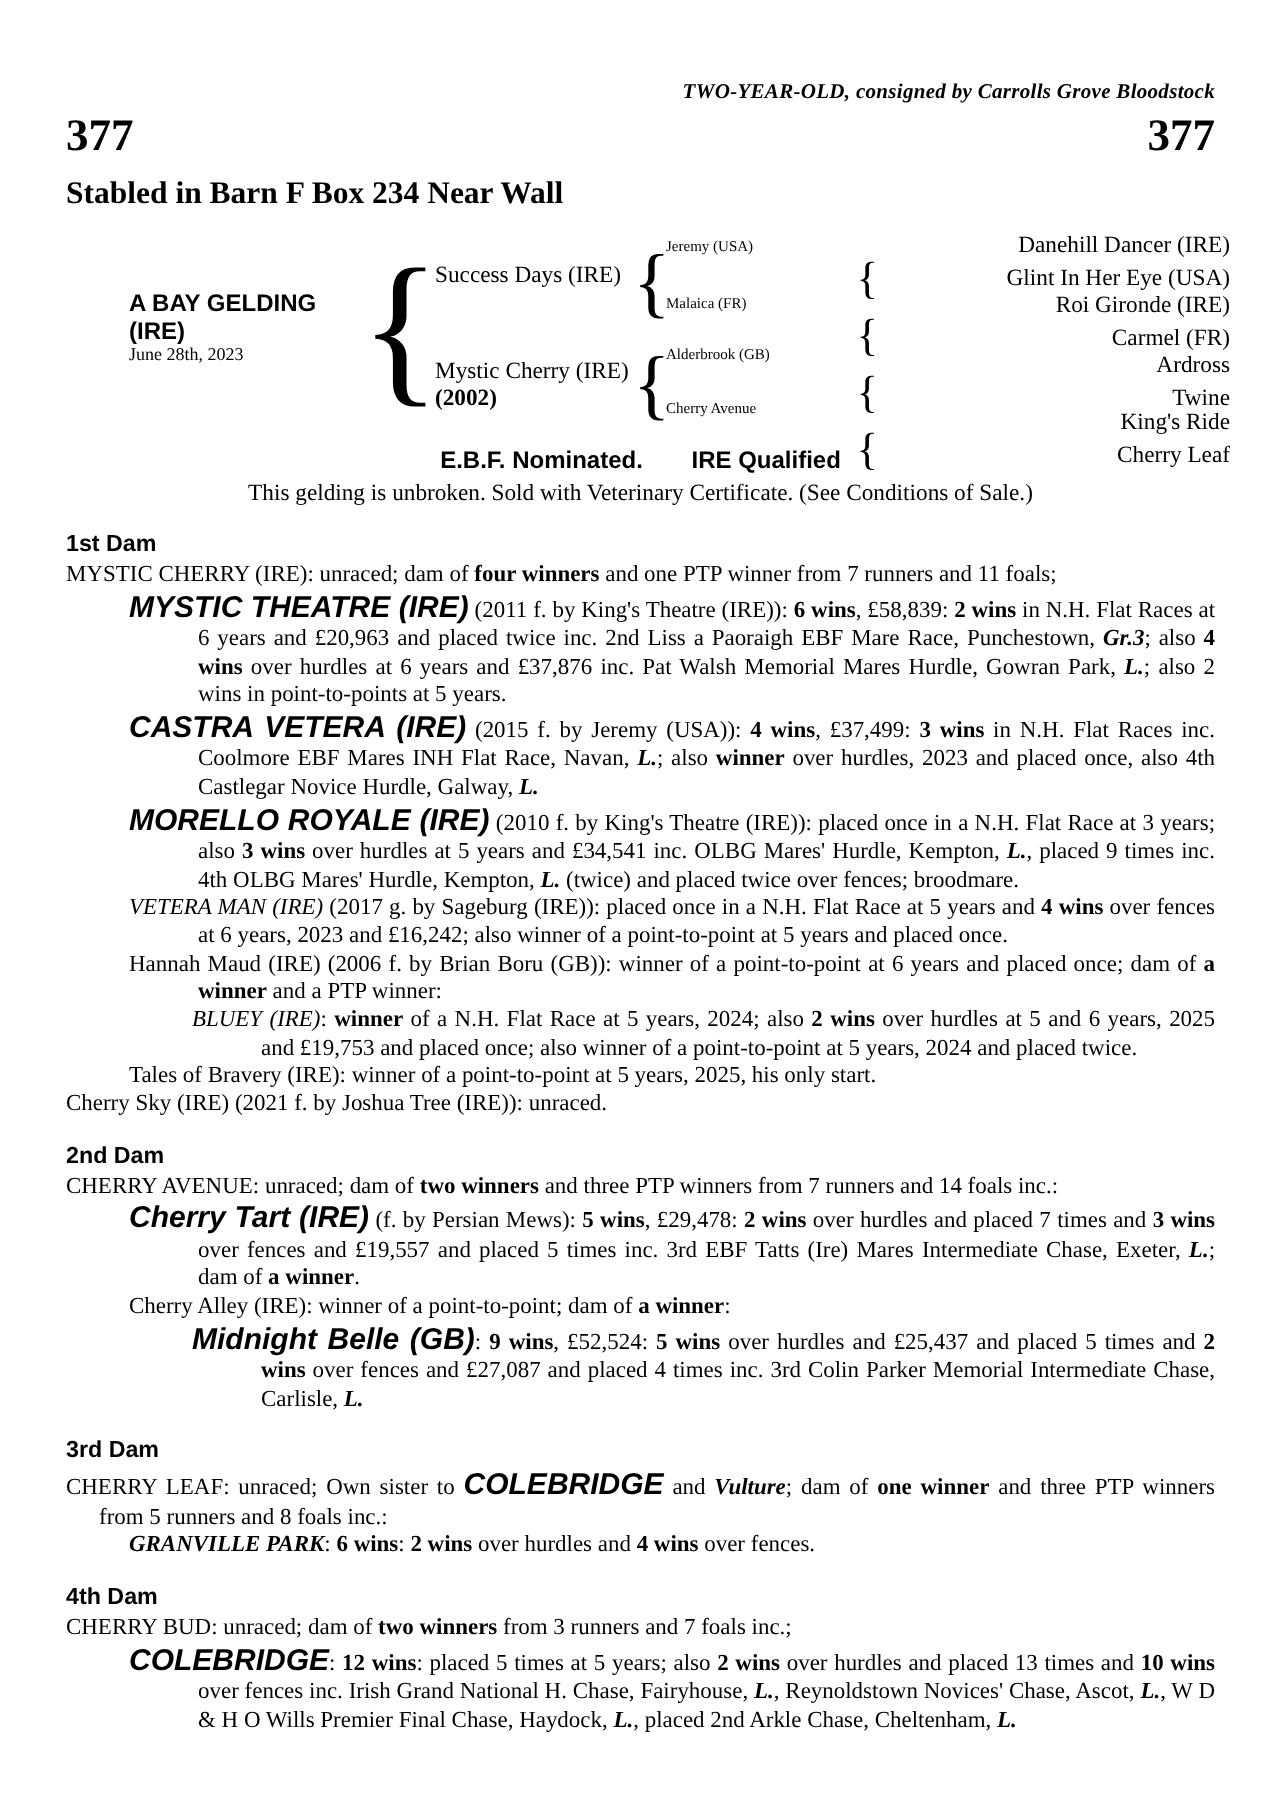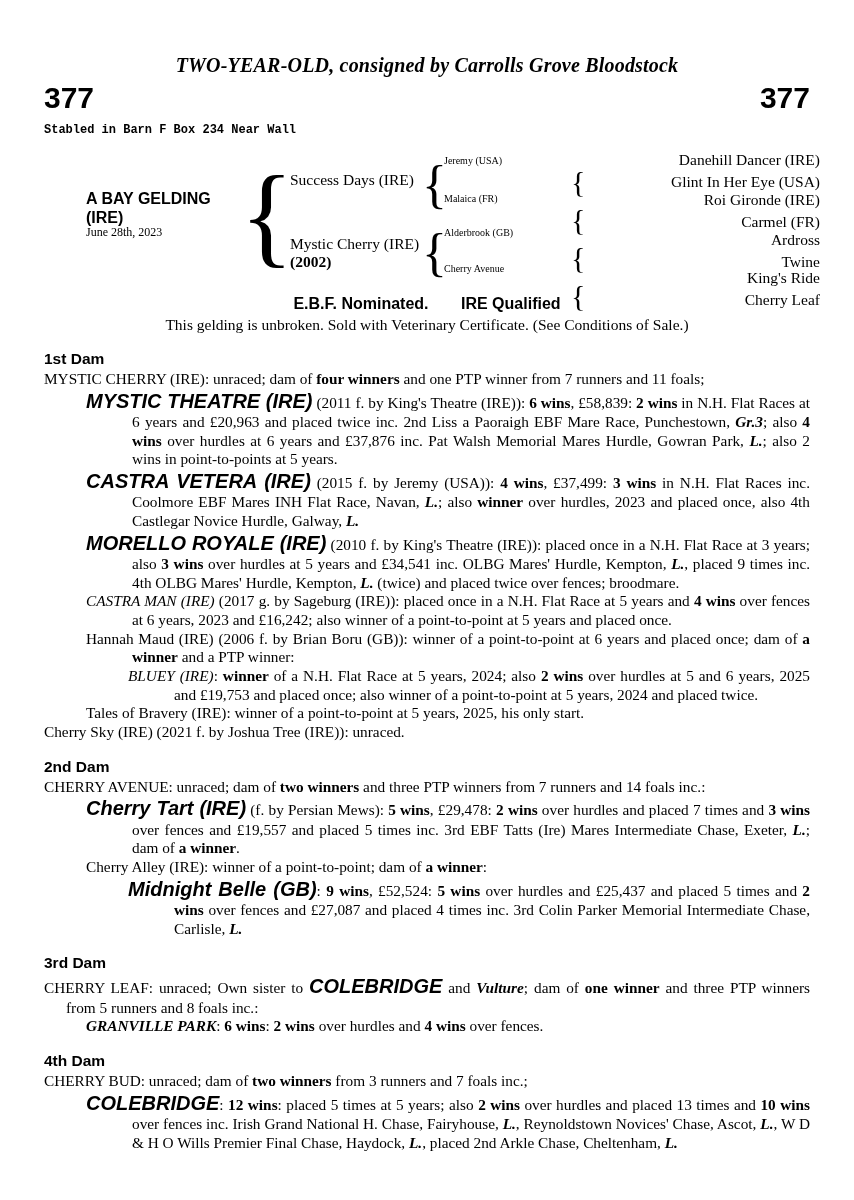--- a/index.html
+++ b/index.html
@@ -15,43 +15,43 @@
   }
   .page {
     position: relative;
     width: 854px;
     min-height: 1200px;
     box-sizing: border-box;
     padding: 40px 44px 20px 44px;
     background: #fff;
   }
   .consign-line {
-    text-align: center;
+    text-align: right;
     font-style: italic;
     font-weight: bold;
-    font-size: 20px;
+    font-size: 14px;
     letter-spacing: 0.2px;
     margin: 14px 0 0 0;
   }
   .lot-row {
     display: flex;
     justify-content: space-between;
     align-items: baseline;
     margin-top: 6px;
   }
   .lot-num {
-    font-family: Liberation Sans, sans-serif;
+    font-family: Liberation Serif, serif;
     font-weight: bold;
     font-size: 30px;
     line-height: 1;
   }
   .stabled {
-    font-family: Liberation Mono, monospace;
-    font-weight: bold;
-    font-size: 12px;
+    font-family: Liberation Serif, serif;
+    font-weight: bold;
+    font-size: 21px;
     margin-top: 10px;
   }
   
   .pedigree {
     position: relative;
     margin: 14px 0 4px 0;
     height: 140px;
   }
   .ped-name {
     position: absolute;
@@ -225,21 +225,21 @@
 
   <div class="dam-head">1st Dam</div>
   <p class="p lvl0 hang0"><span>MYSTIC CHERRY (IRE)</span><span>: unraced; dam of </span><b>four winners</b><span> and one PTP winner from 7 runners and 11 foals;</span></p>
 
   <p class="p lvl1h"><span class="nm">MYSTIC THEATRE (IRE)</span><span> (2011 f. by King's Theatre (IRE)): <b>6 wins</b>, £58,839: <b>2 wins</b> in N.H. Flat Races at 6 years and £20,963 and placed twice inc. 2nd Liss a Paoraigh EBF Mare Race, Punchestown, <span class="bi">Gr.3</span>; also <b>4 wins</b> over hurdles at 6 years and £37,876 inc. Pat Walsh Memorial Mares Hurdle, Gowran Park, <span class="bi">L.</span>; also 2 wins in point-to-points at 5 years.</span></p>
 
   <p class="p lvl1h"><span class="nm">CASTRA VETERA (IRE)</span><span> (2015 f. by Jeremy (USA)): <b>4 wins</b>, £37,499: <b>3 wins</b> in N.H. Flat Races inc. Coolmore EBF Mares INH Flat Race, Navan, <span class="bi">L.</span>; also <b>winner</b> over hurdles, 2023 and placed once, also 4th Castlegar Novice Hurdle, Galway, <span class="bi">L.</span></span></p>
 
   <p class="p lvl1h"><span class="nm">MORELLO ROYALE (IRE)</span><span> (2010 f. by King's Theatre (IRE)): placed once in a N.H. Flat Race at 3 years; also <b>3 wins</b> over hurdles at 5 years and £34,541 inc. OLBG Mares' Hurdle, Kempton, <span class="bi">L.</span>, placed 9 times inc. 4th OLBG Mares' Hurdle, Kempton, <span class="bi">L.</span> (twice) and placed twice over fences; broodmare.</span></p>
 
-  <p class="p lvl1h"><span class="it">CASTRA MAN (IRE)</span><span> (2017 g. by Sageburg (IRE)): placed once in a N.H. Flat Race at 5 years and <b>4 wins</b> over fences at 6 years, 2023 and £16,242; also winner of a point-to-point at 5 years and placed once.</span></p>
+  <p class="p lvl1h"><span class="it">VETERA MAN (IRE)</span><span> (2017 g. by Sageburg (IRE)): placed once in a N.H. Flat Race at 5 years and <b>4 wins</b> over fences at 6 years, 2023 and £16,242; also winner of a point-to-point at 5 years and placed once.</span></p>
 
   <p class="p lvl1h"><span>Hannah Maud (IRE)</span><span> (2006 f. by Brian Boru (GB)): winner of a point-to-point at 6 years and placed once; dam of <b>a winner</b> and a PTP winner:</span></p>
 
   <p class="p lvl2"><span class="it">BLUEY (IRE)</span><span>: <b>winner</b> of a N.H. Flat Race at 5 years, 2024; also <b>2 wins</b> over hurdles at 5 and 6 years, 2025 and £19,753 and placed once; also winner of a point-to-point at 5 years, 2024 and placed twice.</span></p>
 
   <p class="p lvl1h"><span>Tales of Bravery (IRE)</span><span>: winner of a point-to-point at 5 years, 2025, his only start.</span></p>
 
   <p class="p lvl0 hang0"><span>Cherry Sky (IRE)</span><span> (2021 f. by Joshua Tree (IRE)): unraced.</span></p>
 
   <div class="dam-head">2nd Dam</div>

